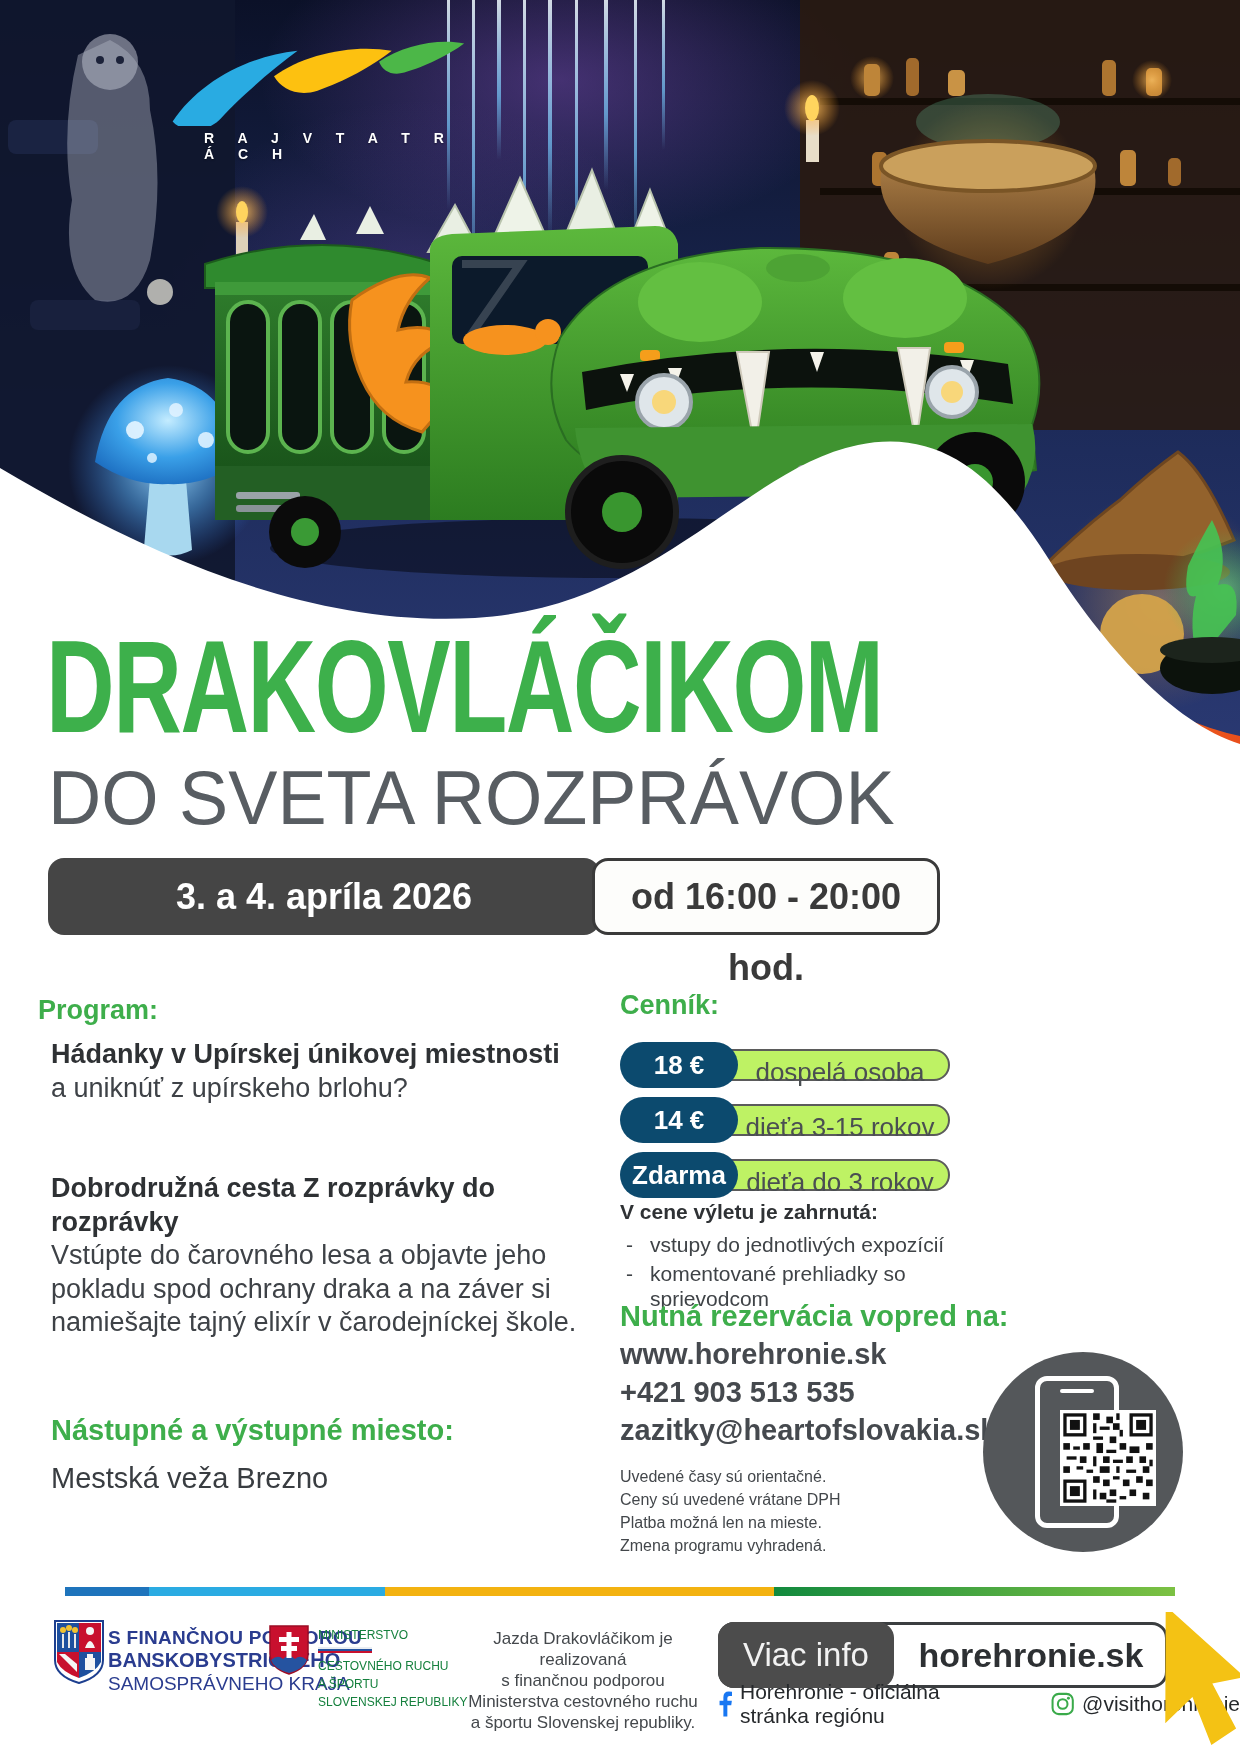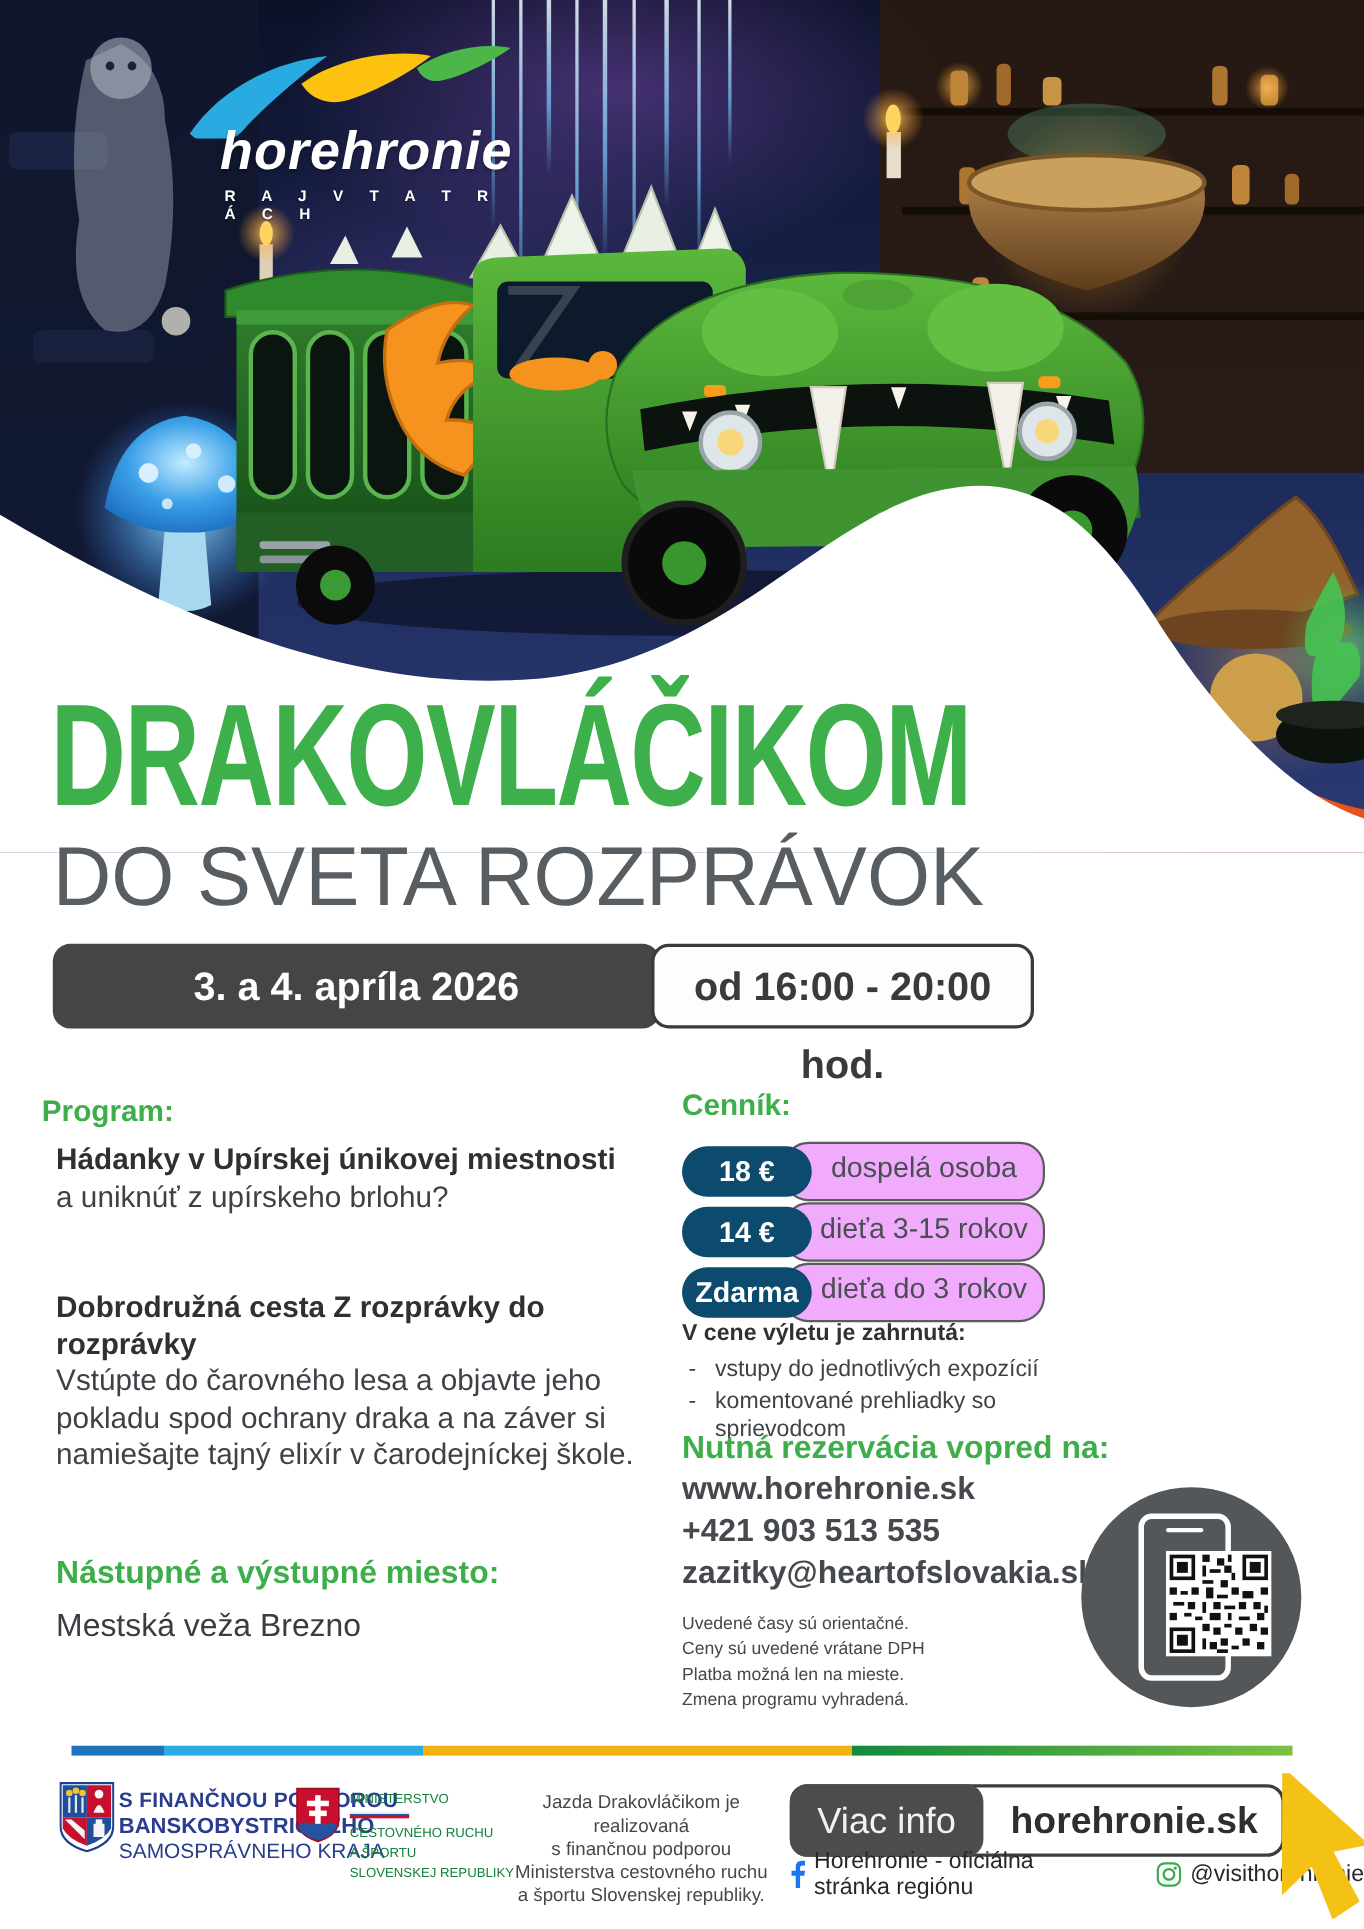--- a/index.html
+++ b/index.html
@@ -49,22 +49,22 @@
   .boarding-place{position:absolute;left:51px;top:1462px;font-size:29px;color:#393d41;}
   
   .cennik-heading{position:absolute;left:620px;top:990px;font-size:27px;}
   .price-rows{position:absolute;left:620px;top:1042px;width:330px;display:flex;flex-direction:column;gap:9px;}
   .price-row{position:relative;height:46px;display:flex;align-items:center;}
   .price-pill{
     position:relative;z-index:2;width:118px;height:46px;background:#0c4a6e;border-radius:23px;
     color:#fff;font-size:26px;font-weight:700;text-align:center;line-height:46px;flex:0 0 118px;
   }
   .price-label{
-    position:relative;z-index:1;margin-left:-26px;height:54px;box-sizing:border-box;width:244px;
-    border:2px solid #5b5b5b;border-radius:23px;background:#f0abfc;
+    position:relative;z-index:1;margin-left:-26px;height:32px;box-sizing:border-box;width:244px;
+    border:2px solid #5b5b5b;border-radius:23px;background:#bef264;
     color:#4a4e52;font-size:26px;text-align:center;line-height:42px;padding-left:18px;
   }
   .included{position:absolute;left:620px;top:1200px;width:360px;}
   .included-heading{font-size:21px;font-weight:700;color:#2f3235;margin-bottom:8px;}
   .included-item{display:flex;font-size:21px;color:#3f4347;line-height:25px;margin-top:4px;}
   .included-item .dash{width:30px;flex:0 0 30px;padding-left:6px;box-sizing:border-box;}
   .resa-heading{position:absolute;left:620px;top:1300px;font-size:29px;}
   .resa-line{position:absolute;left:620px;font-size:29px;font-weight:700;color:#45494e;}
   .resa-web{top:1338px;}
   .resa-phone{top:1376px;}
@@ -312,21 +312,20 @@
 
       <path d="M0,468 C130,545 300,628 475,618 C655,608 745,468 858,445 C940,428 995,475 1048,558 C1105,648 1172,722 1240,744 L1240,775 L0,775 Z" fill="#ffffff"></path>
     </svg>
 
     <div class="logo">
       <svg class="logo-waves" width="300" height="86" viewBox="0 0 330 95">
         <path d="M0,90 C28,48 80,18 138,12 C108,34 74,64 54,86 C38,104 10,102 0,90 Z" fill="#29abe2"></path>
         <path d="M112,40 C144,16 200,4 242,12 C222,28 190,46 160,56 C138,63 120,54 112,40 Z" fill="#fdc110"></path>
         <path d="M228,24 C254,6 294,-2 322,4 C306,16 278,30 256,36 C242,40 232,34 228,24 Z" fill="#4cb748"></path>
       </svg>
-      <div class="logo-text">horehronie</div>
       <div class="logo-tagline">R A J   V   T A T R Á C H</div>
     </div>
   </div>
 
   <h1 class="title-1">DRAKOVLÁČIKOM</h1>
   <h2 class="title-2">DO SVETA ROZPRÁVOK</h2>
 
   <div class="badge-date">3. a 4. apríla 2026</div>
   <div class="badge-time">od 16:00 - 20:00 hod.</div>
 

